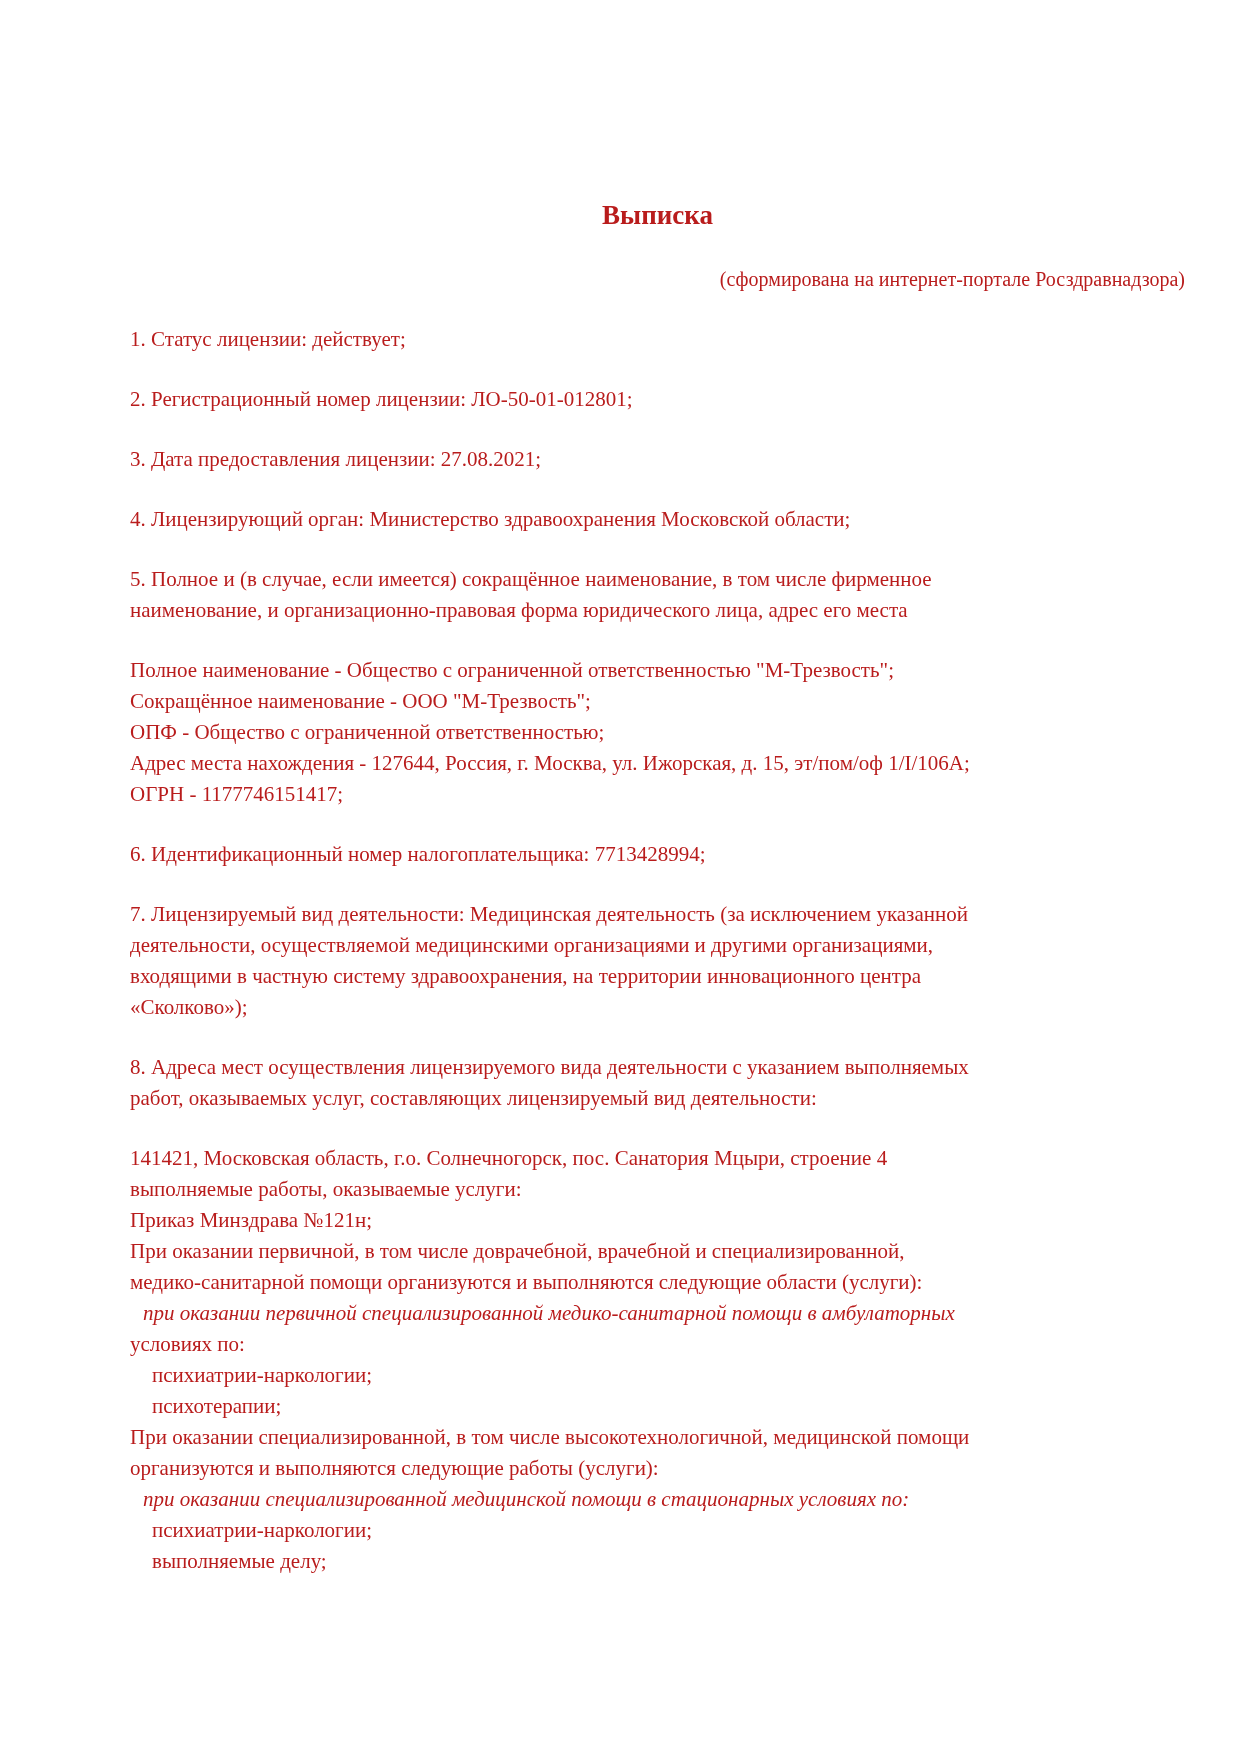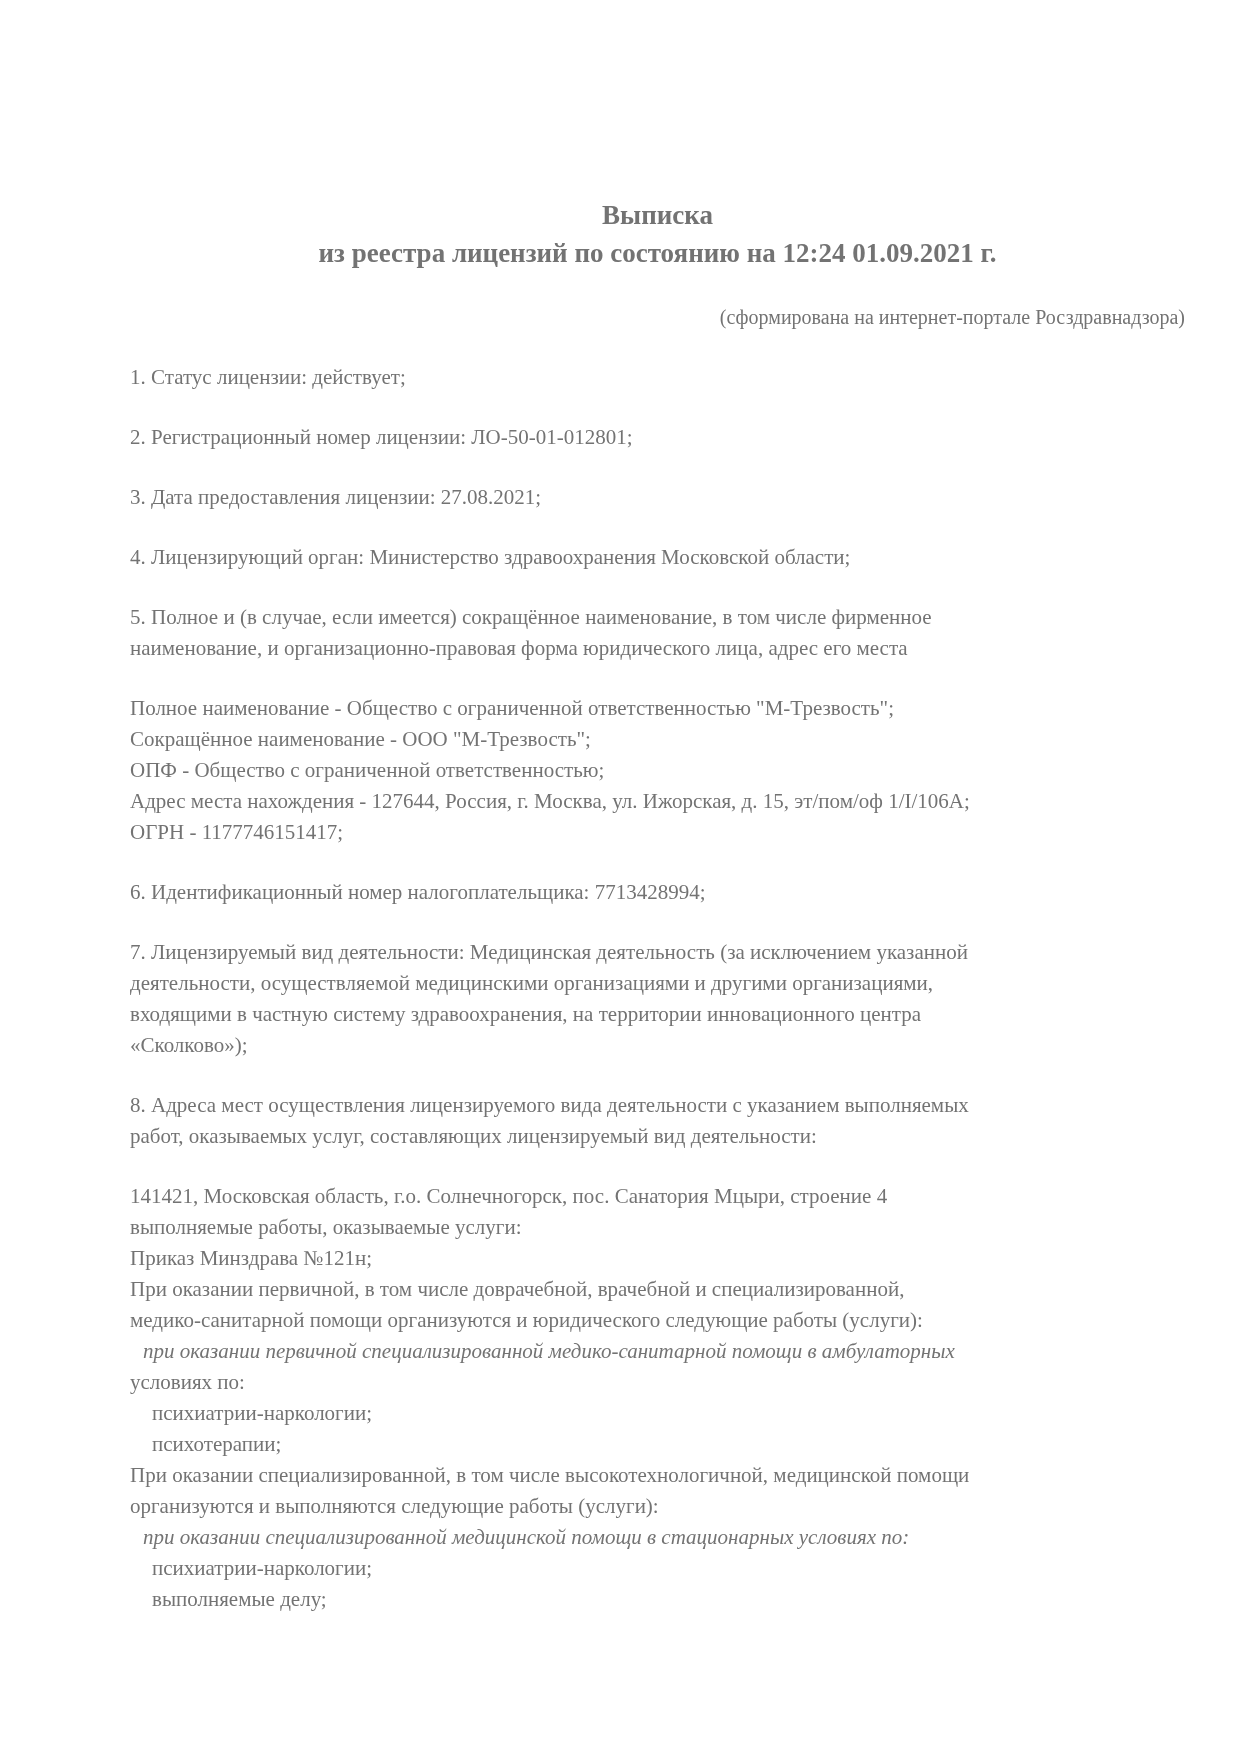--- a/index.html
+++ b/index.html
@@ -5,21 +5,21 @@
   html, body {
     margin: 0;
     padding: 0;
     background: #ffffff;
   }
   .page {
     position: relative;
     width: 1240px;
     height: 1755px;
     background: #ffffff;
-    color: #737373;
+    color: #b91c1c;
     font-family: "Liberation Serif", "DejaVu Serif", serif;
     overflow: hidden;
     box-sizing: border-box;
     padding: 196px 55px 0 130px; 
   }
   .doc-header { width: 1055px; }
   .title-line {
     text-align: center;
     font-weight: bold;
     font-size: 27px;
@@ -49,21 +49,20 @@
   .indent-0 { padding-left: 0; }
   .indent-1 { padding-left: 13px; font-style: italic; }
   .indent-2 { padding-left: 22px; }
 </style>
 </head>
 <body>
 
 <div class="page">
   <header class="doc-header">
     <div class="title-line">Выписка</div>
-    <div class="title-line">из реестра лицензий по состоянию на 12:24 01.09.2021 г.</div>
     <div class="note">(сформирована на интернет-портале Росздравнадзора)</div>
   </header>
   <main class="doc-body">
       <div class="block">
         <p class="line indent-0">1. Статус лицензии: действует;</p>
       </div>
       <div class="block">
         <p class="line indent-0">2. Регистрационный номер лицензии: ЛО-50-01-012801;</p>
       </div>
       <div class="block">
@@ -94,21 +93,21 @@
       </div>
       <div class="block">
         <p class="line indent-0">8. Адреса мест осуществления лицензируемого вида деятельности с указанием выполняемых</p>
         <p class="line indent-0">работ, оказываемых услуг, составляющих лицензируемый вид деятельности:</p>
       </div>
       <div class="block">
         <p class="line indent-0">141421, Московская область, г.о. Солнечногорск, пос. Санатория Мцыри, строение 4</p>
         <p class="line indent-0">выполняемые работы, оказываемые услуги:</p>
         <p class="line indent-0">Приказ Минздрава №121н;</p>
         <p class="line indent-0">При оказании первичной, в том числе доврачебной, врачебной и специализированной,</p>
-        <p class="line indent-0">медико-санитарной помощи организуются и юридического следующие работы (услуги):</p>
+        <p class="line indent-0">медико-санитарной помощи организуются и выполняются следующие области (услуги):</p>
         <p class="line indent-1">при оказании первичной специализированной медико-санитарной помощи в амбулаторных</p>
         <p class="line indent-0">условиях по:</p>
         <p class="line indent-2">психиатрии-наркологии;</p>
         <p class="line indent-2">психотерапии;</p>
         <p class="line indent-0">При оказании специализированной, в том числе высокотехнологичной, медицинской помощи</p>
         <p class="line indent-0">организуются и выполняются следующие работы (услуги):</p>
         <p class="line indent-1">при оказании специализированной медицинской помощи в стационарных условиях по:</p>
         <p class="line indent-2">психиатрии-наркологии;</p>
         <p class="line indent-2">выполняемые делу;</p>
       </div>

